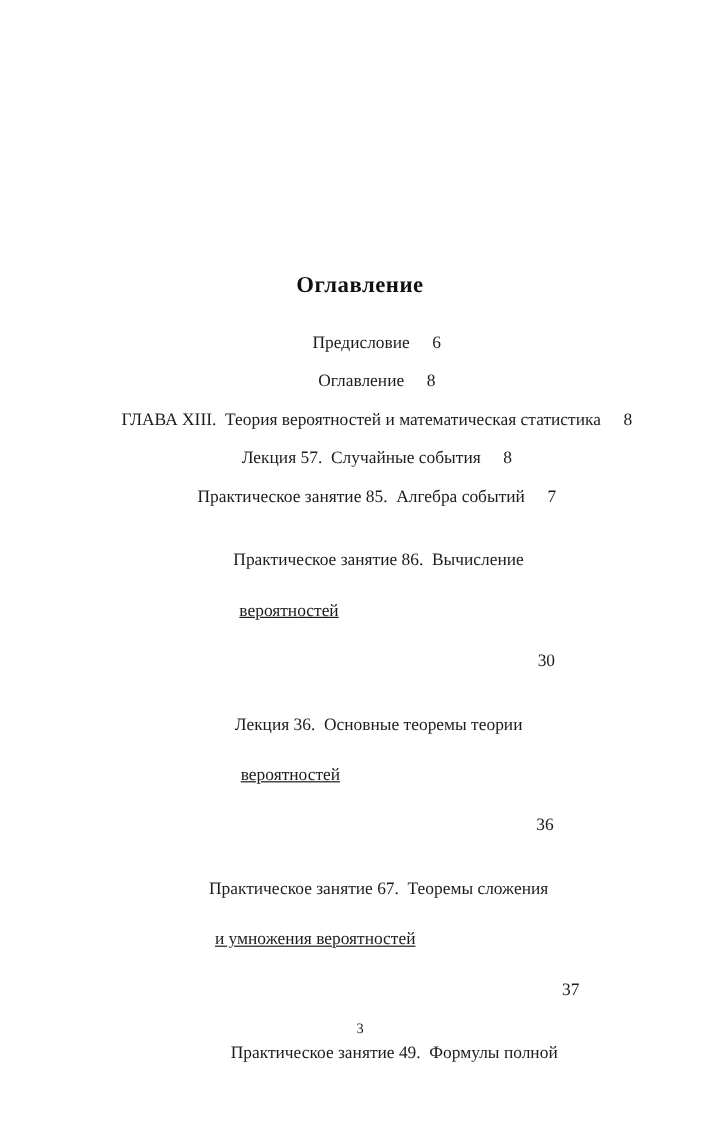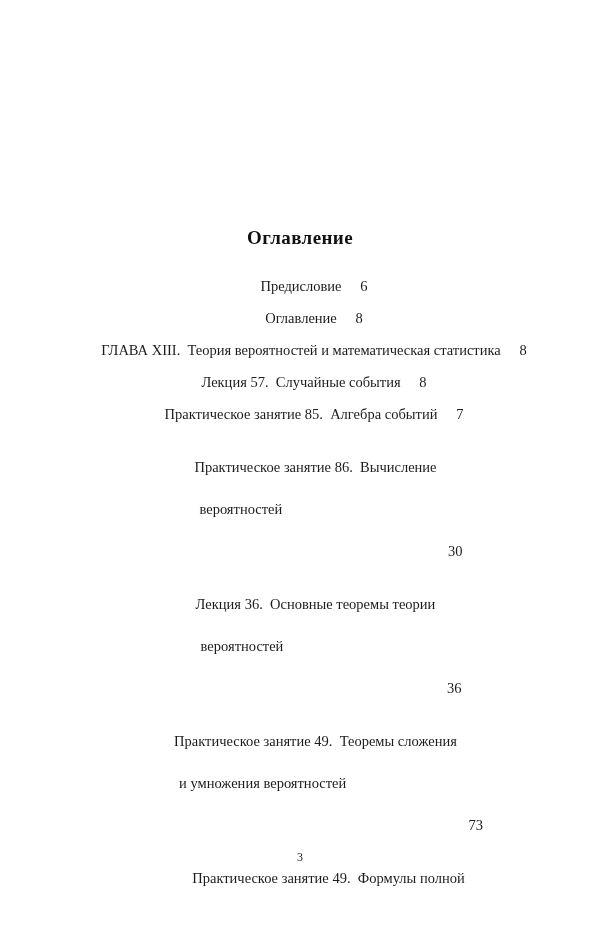--- a/index.html
+++ b/index.html
@@ -52,20 +52,21 @@
   .toc-entry.two-line {
     align-items: flex-end;
     margin-bottom: 11px;
   }
   .entry-text {
     max-width: 430px;
   }
   .entry-line2 {
     display: block;
     padding-left: 34px;
+    text-decoration: underline;
   }
   .entry-page {
     flex: 0 0 auto;
     text-align: right;
     min-width: 26px;
     font-size: 14.5px;
     color: #1c1c1c;
   }
   .folio {
     position: absolute;
@@ -123,24 +124,24 @@
     <li class="toc-entry two-line">
       <span class="entry-text">
         <span>Лекция 36.  Основные теоремы теории</span>
         <span class="entry-line2">вероятностей</span>
       </span>
       <span class="entry-page">36</span>
     </li>
 
     <li class="toc-entry two-line">
       <span class="entry-text">
-        <span>Практическое занятие 49.  Теоремы сложения</span>
+        <span>Практическое занятие 67.  Теоремы сложения</span>
         <span class="entry-line2">и умножения вероятностей</span>
       </span>
-      <span class="entry-page">73</span>
+      <span class="entry-page">37</span>
     </li>
 
 
     <li class="toc-entry two-line">
       <span class="entry-text">
         <span>Практическое занятие 49.  Формулы полной</span>
         
       </span>
       
     </li>

